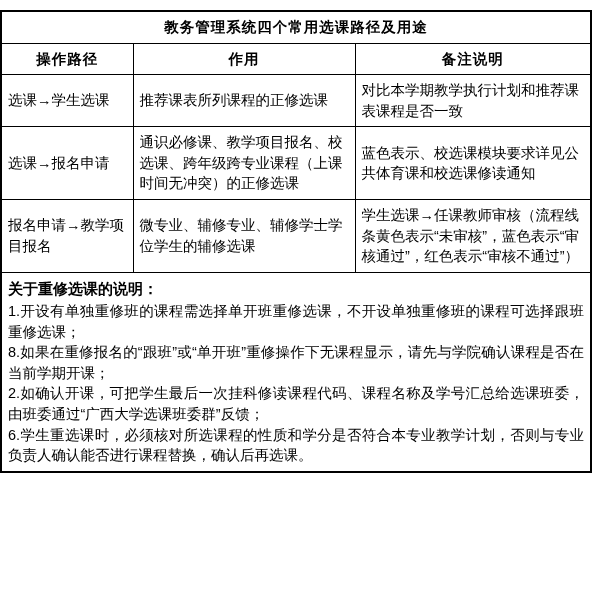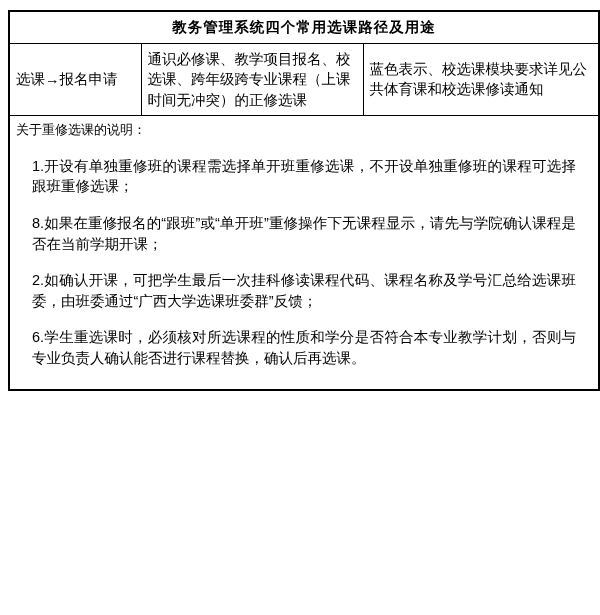--- a/index.html
+++ b/index.html
@@ -12,21 +12,21 @@
     background: #ffffff;
     font-family: "Liberation Sans", sans-serif;
     color: #000000;
     overflow: hidden;
   }
   .page {
     width: 600px;
     height: 615px;
     position: relative;
     box-sizing: border-box;
-    padding: 4px 4px 0 8px;
+    padding: 4px 4px 0 0;
   }
   table.main {
     width: 592px;
     border-collapse: collapse;
     table-layout: fixed;
     border: 2px solid #000;
   }
   table.main td {
     border: 1px solid #000;
     vertical-align: middle;
@@ -58,26 +58,26 @@
   }
   td.use-cell, td.note-cell {
     text-align: left;
   }
   .notes-cell {
     padding: 7px 8px 8px 8px;
     font-size: 14px;
     line-height: 1.52;
   }
   .notes-title {
-    font-weight: normal;
-    font-size: 13px;
+    font-weight: bold;
+    font-size: 15px;
     margin-bottom: 2px;
   }
   .notes-p {
-    margin: 16px;
+    margin: 0;
     text-align: justify;
     text-justify: inter-ideograph;
   }
   .top-strip {
     height: 6px;
   }
 </style>
 </head>
 <body>
 
@@ -87,25 +87,40 @@
   <table class="main">
     <colgroup>
       <col class="col-path">
       <col class="col-use">
       <col class="col-note">
     </colgroup>
     <tbody>
       <tr>
         <td class="title-cell" colspan="3">教务管理系统四个常用选课路径及用途</td>
       </tr>
+      <tr>
+        <td class="head-cell">操作路径</td>
+        <td class="head-cell">作用</td>
+        <td class="head-cell">备注说明</td>
+      </tr>
 
+      <tr>
+        <td class="path-cell">选课→学生选课</td>
+        <td class="use-cell">推荐课表所列课程的正修选课</td>
+        <td class="note-cell">对比本学期教学执行计划和推荐课表课程是否一致</td>
+      </tr>
       <tr>
         <td class="path-cell">选课→报名申请</td>
         <td class="use-cell">通识必修课、教学项目报名、校选课、跨年级跨专业课程（上课时间无冲突）的正修选课</td>
         <td class="note-cell">蓝色表示、校选课模块要求详见公共体育课和校选课修读通知</td>
+      </tr>
+      <tr>
+        <td class="path-cell">报名申请→教学项目报名</td>
+        <td class="use-cell">微专业、辅修专业、辅修学士学位学生的辅修选课</td>
+        <td class="note-cell">学生选课→任课教师审核（流程线条黄色表示“未审核”，蓝色表示“审核通过”，红色表示“审核不通过”）</td>
       </tr>
 
       <tr>
         <td class="notes-cell" colspan="3">
           <div class="notes-title">关于重修选课的说明：</div>
           <p class="notes-p">1.开设有单独重修班的课程需选择单开班重修选课，不开设单独重修班的课程可选择跟班重修选课；</p>
           <p class="notes-p">8.如果在重修报名的“跟班”或“单开班”重修操作下无课程显示，请先与学院确认课程是否在当前学期开课；</p>
           <p class="notes-p">2.如确认开课，可把学生最后一次挂科修读课程代码、课程名称及学号汇总给选课班委，由班委通过“广西大学选课班委群”反馈；</p>
           <p class="notes-p">6.学生重选课时，必须核对所选课程的性质和学分是否符合本专业教学计划，否则与专业负责人确认能否进行课程替换，确认后再选课。</p>
         </td>

